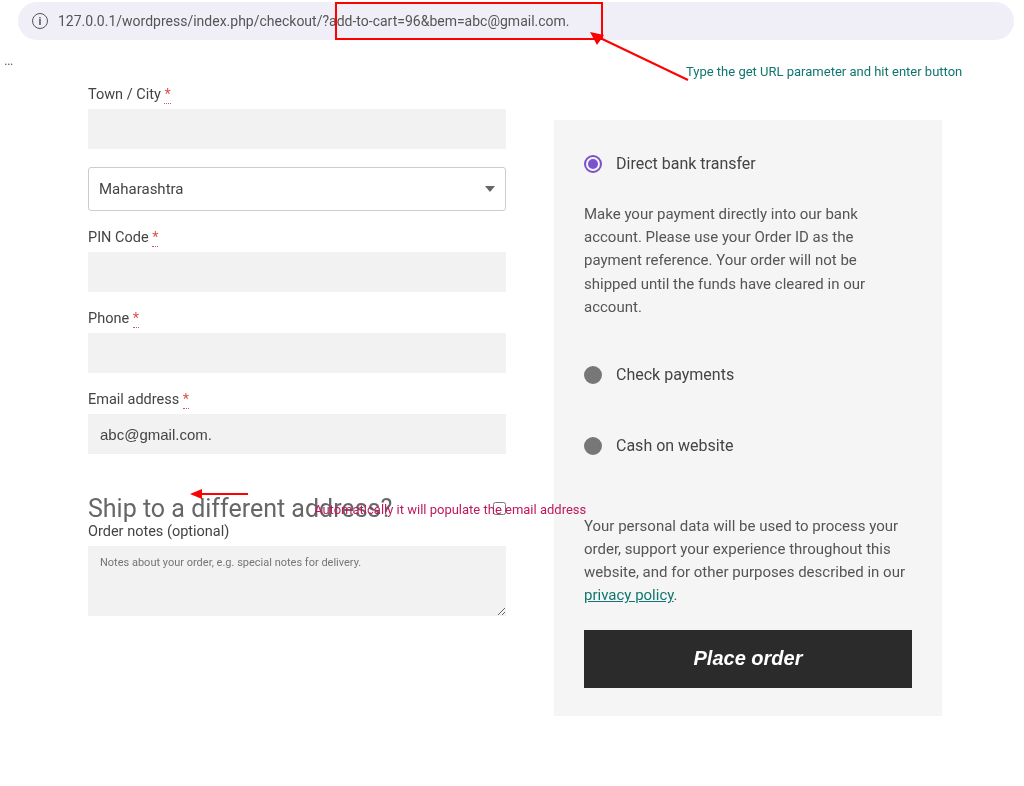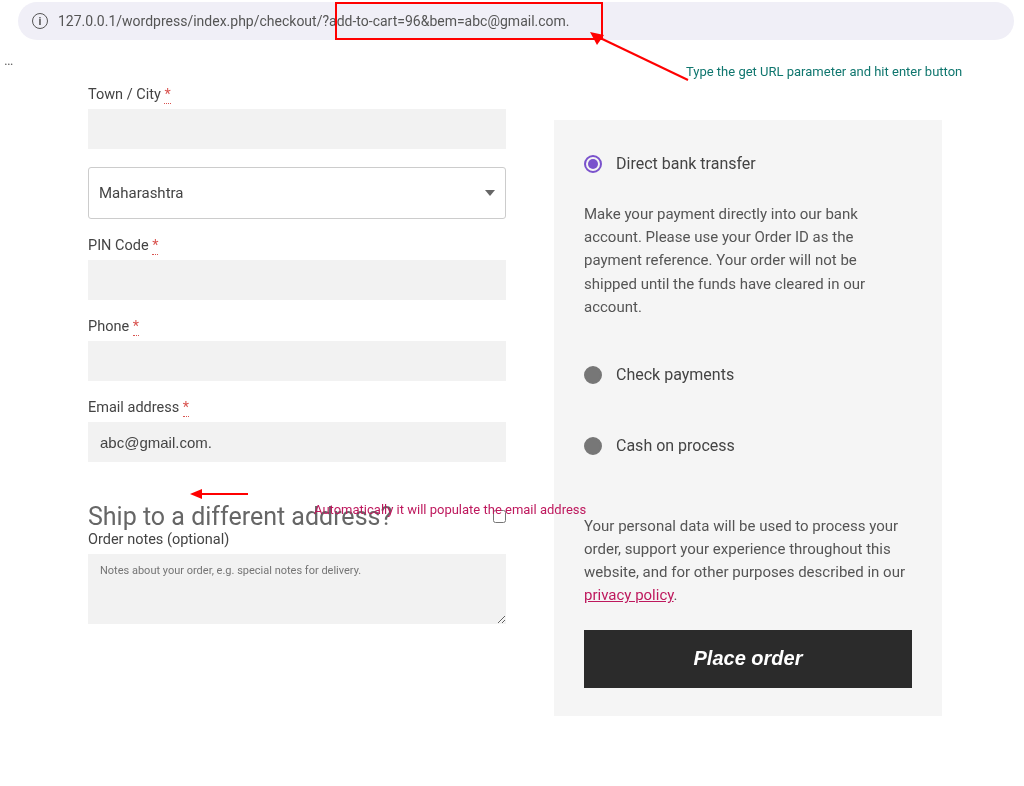--- a/index.html
+++ b/index.html
@@ -104,21 +104,21 @@
     height: 40px;
     background: #f2f2f2;
     border: none;
     padding: 0 12px;
     font-size: 15px;
     color: #444;
     outline: none;
   }
   .select-wrap {
     width: 100%;
-    height: 52px;
+    height: 44px;
     border: 1px solid #ccc;
     background: #fff;
     border-radius: 3px;
     display: flex; align-items: center;
     padding: 0 10px;
     justify-content: space-between;
     font-size: 15px;
     color: #444;
   }
   .chev {
@@ -168,21 +168,21 @@
   .radio.sel { border-color: #7a52cc; }
   .radio.sel::after{
     content:""; width: 10px; height: 10px;
     background:#7a52cc; border-radius:50%;
   }
   .radio.filled { background: #777; border-color:#777; }
   .pay-desc {
     margin: 26px 0 44px 0;
   }
   .privacy-block { margin-top: 56px; }
-  .privacy-block a { color: #be185d; text-decoration: underline; }
+  .privacy-block a { color: #0f766e; text-decoration: underline; }
   .place-order-btn {
     margin-top: 22px;
     width: 100%;
     height: 58px;
     background: #2b2b2b;
     color: #fff;
     font-size: 20px;
     font-weight: 700;
     border: none;
     cursor: pointer;
@@ -278,21 +278,21 @@
 
     <div class="pay-option">
       <span class="radio filled"></span>
       <span>Check payments</span>
     </div>
 
     <div style="height:28px"></div>
 
     <div class="pay-option">
       <span class="radio filled"></span>
-      <span>Cash on process</span>
+      <span>Cash on website</span>
     </div>
 
     <div class="privacy-block">
       <span>Your personal data will be used to process your order, support your experience throughout this website, and for other purposes described in our </span><a href="#">privacy policy</a><span>.</span>
     </div>
 
     <button class="place-order-btn">
       <span>Place order</span>
     </button>
 

